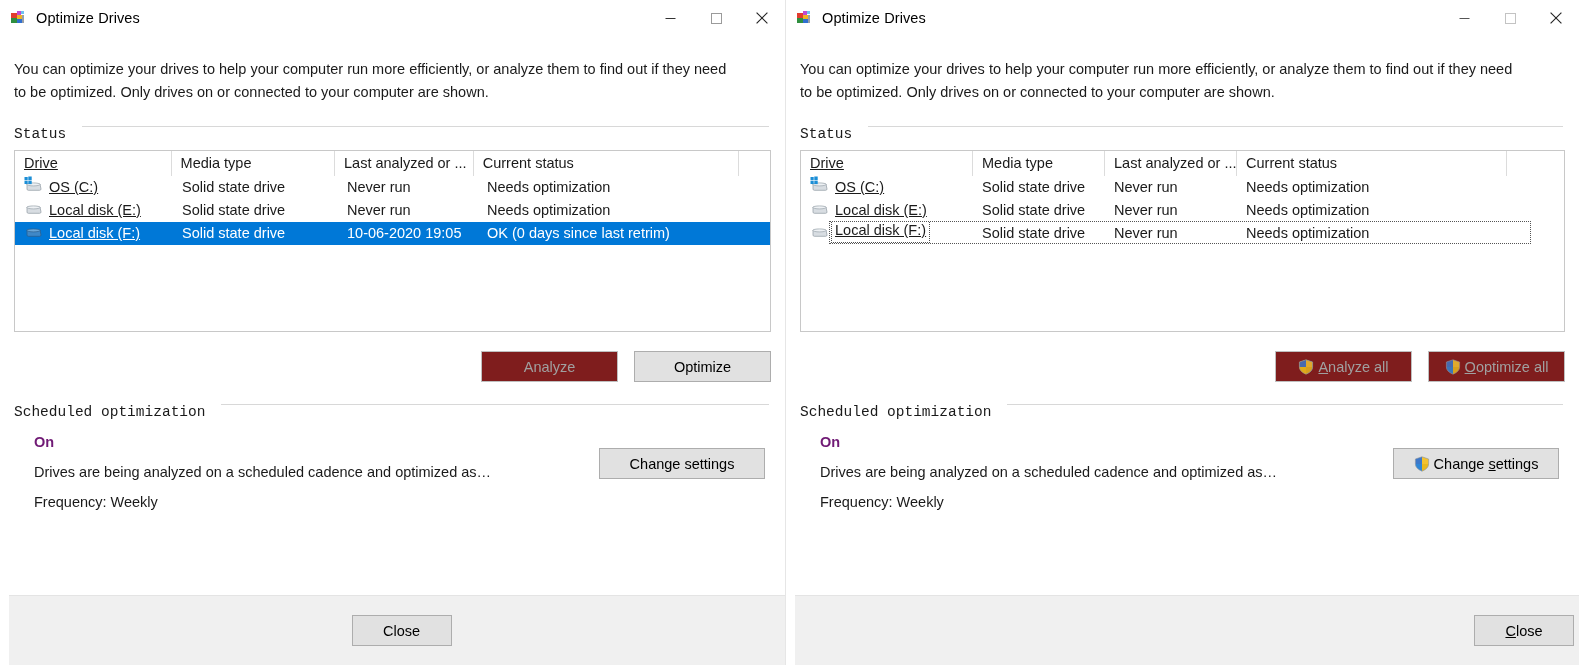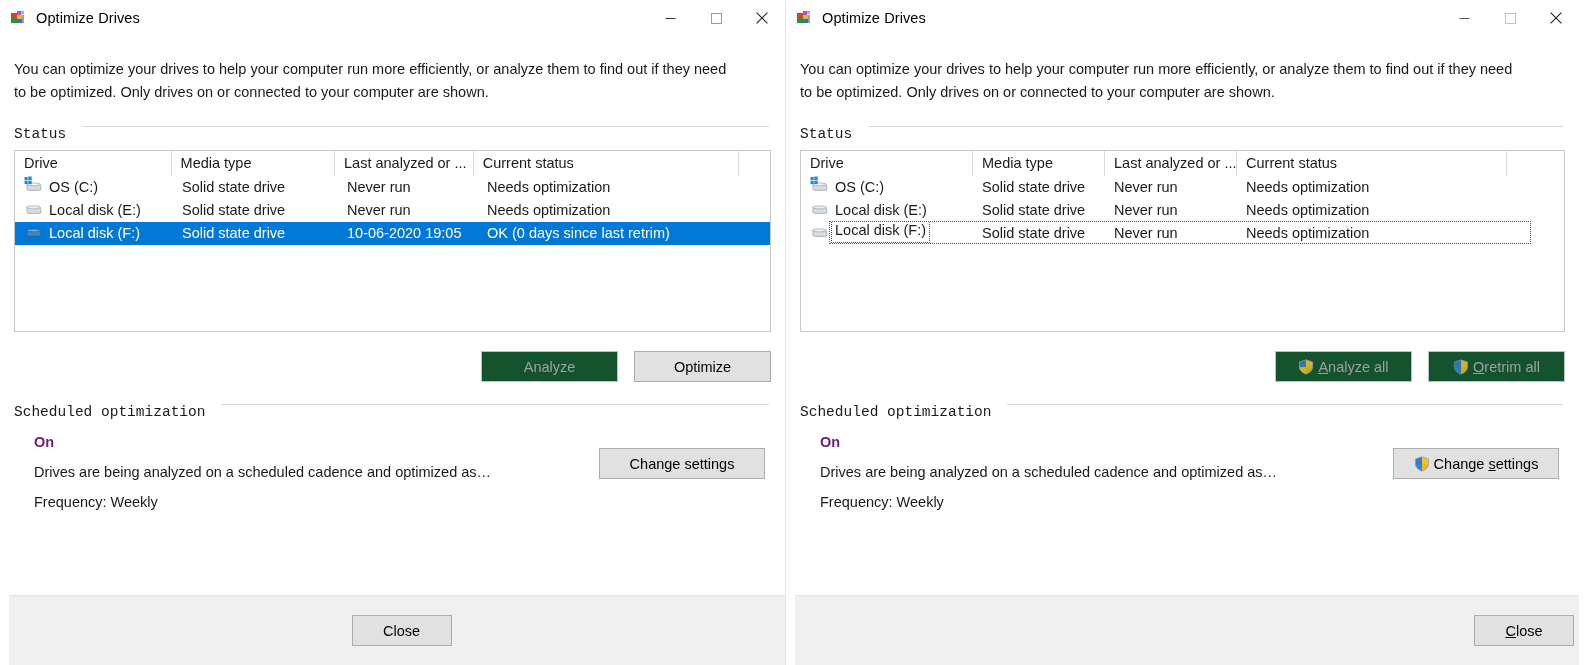--- a/index.html
+++ b/index.html
@@ -155,21 +155,21 @@
   .drive-icon {
     width: 19px;
     height: 16px;
     margin-right: 6px;
     flex: 0 0 auto;
     position: relative;
     display: inline-block;
   }
 
   
-  .col-drive   { width: 158px; }
+  .col-drive   { width: 158px; text-decoration: underline; }
   .col-media   { width: 165px; }
   .col-last    { width: 140px; }
   .col-status  { width: 268px; }
   .col-tail    { width: 31px; }
 
   
   .r .col-drive  { width: 172px; }
   .r .col-media  { width: 132px; }
   .r .col-last   { width: 132px; }
   .r .col-status { width: 270px; }
@@ -193,21 +193,21 @@
     display: inline-flex;
     align-items: center;
     justify-content: center;
     gap: 4px;
     box-sizing: border-box;
     padding: 0 10px;
     cursor: default;
     white-space: nowrap;
   }
   .btn.disabled {
-    background: #14532d;
+    background: #7f1d1d;
     border-color: #bfbfbf;
     color: #a0a0a0;
   }
   .btn.plain {
     background: #e1e1e1;
   }
   .shield {
     width: 16px;
     height: 16px;
     flex: 0 0 auto;
@@ -521,21 +521,21 @@
         <div class="btn disabled">
           <span class="shield dim">
             <svg width="16" height="16" viewBox="0 0 16 16">
               <path d="M1.4 3 L8 0.8 L8 8 L1.4 8 Z" fill="#3d78c9"></path>
               <path d="M8 0.8 L14.6 3 V8 L8 8 Z" fill="#f2c230"></path>
               <path d="M1.4 8 L8 8 L8 15.2 Q1.4 12.6 1.4 8 Z" fill="#2f86d6"></path>
               <path d="M8 8 L14.6 8 Q14.6 12.6 8 15.2 Z" fill="#e8b81e"></path>
               <path d="M8 0.8 L14.6 3 V8 Q14.6 12.6 8 15.2 Q1.4 12.6 1.4 8 V3 Z" fill="none" stroke="#9aa3ab" stroke-width="0.6"></path>
             </svg>
           </span>
-          <span><span class="accel">O</span><span>retrim all</span></span>
+          <span><span class="accel">O</span><span>optimize all</span></span>
         </div>
       </div>
 
       <div class="group-head">
         <span class="group-label">Scheduled optimization</span>
         <span class="group-rule"></span>
       </div>
 
       <div class="sched-wrap">
         <div class="sched-body">

